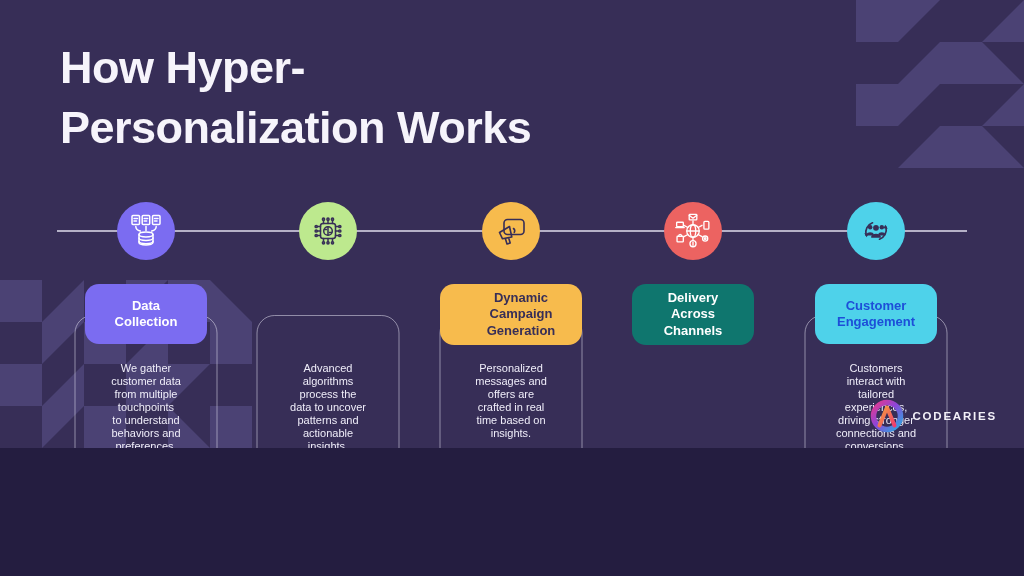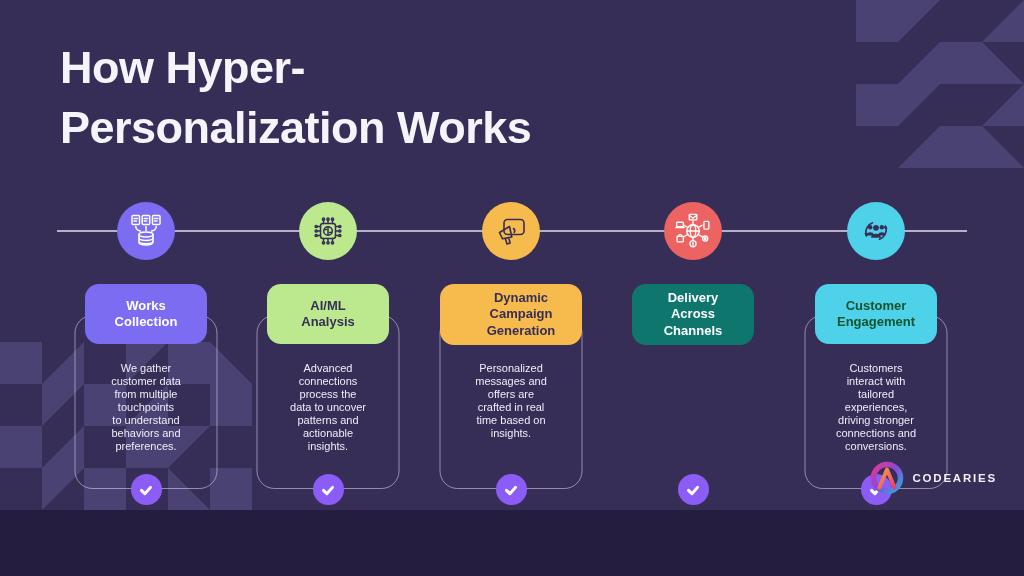--- a/index.html
+++ b/index.html
@@ -1,18 +1,18 @@
 <!DOCTYPE html>
 <html><head>
 <meta charset="utf-8">
 <style>
   html,body{margin:0;padding:0;}
   body{font-family:"Liberation Sans", sans-serif; background:#241d40;}
   #canvas{
-    position:relative; width:1024px; height:510px; overflow:hidden;
+    position:relative; width:1024px; height:448px; overflow:hidden;
     background:#372E57;
   }
   
   .corner{position:absolute; z-index:0;}
   .corner.tr{top:0; right:0;}
   .corner.bl{bottom:0; left:0;}
 
   .title{
     position:absolute; left:60px; top:38px; z-index:2;
     color:#F6F4FB; font-size:45px; font-weight:700; line-height:60px;
@@ -124,21 +124,21 @@
           <line x1="26.5" y1="8" x2="29" y2="8"></line>
         <path d="M7.8 13.5 q0 3.5 4.5 4.5"></path>
           <path d="M18 13.5 v4"></path>
           <path d="M28.2 13.5 q0 3.5 -4.5 4.5"></path>
         <ellipse cx="18" cy="21.5" rx="7" ry="2.4"></ellipse>
         <path d="M11 21.5 v8 a7 2.4 0 0 0 14 0 v-8"></path>
         <path d="M11 25 a7 2.4 0 0 0 14 0"></path>
         <path d="M11 28.3 a7 2.4 0 0 0 14 0"></path>
       </svg>
     </div>
-    <div class="pill" style="background: rgb(123, 108, 241); color: rgb(255, 255, 255);">Works
+    <div class="pill" style="background: rgb(123, 108, 241); color: rgb(255, 255, 255);">Data
 Collection</div>
     <div class="card">
       <p class="desc">We gather
 customer data
 from multiple
 touchpoints
 to understand
 behaviors and
 preferences.</p>
     </div>
@@ -178,25 +178,23 @@
             <circle cx="6.2" cy="22.5" r="1.1"></circle>
           <line x1="25.5" y1="13.5" x2="28.7" y2="13.5"></line>
             <circle cx="29.8" cy="13.5" r="1.1"></circle>
           <line x1="25.5" y1="18" x2="28.7" y2="18"></line>
             <circle cx="29.8" cy="18" r="1.1"></circle>
           <line x1="25.5" y1="22.5" x2="28.7" y2="22.5"></line>
             <circle cx="29.8" cy="22.5" r="1.1"></circle>
         </g>
       </svg>
     </div>
-    <div class="pill" style="background: rgb(189, 233, 142); color: rgb(55, 46, 87);">AI/ML
-Analysis</div>
     <div class="card">
       <p class="desc">Advanced
-connections
+algorithms
 process the
 data to uncover
 patterns and
 actionable
 insights.</p>
     </div>
     <div class="check" style="background: rgb(139, 92, 246);">
       <svg width="18" height="18" viewBox="0 0 24 24" fill="none" stroke="#FFFFFF" stroke-width="4" stroke-linecap="round" stroke-linejoin="round">
           <path d="M6 12.5 l4.5 4.5 L18 8.5"></path>
         </svg>
@@ -275,21 +273,21 @@
         <g fill="#372E57" stroke="none">
           <circle cx="12.2" cy="14.2" r="2.2"></circle>
             <path d="M8.7 21.6 c0 -3 7 -3 7 0 v1 h-7 z"></path>
           <circle cx="23.8" cy="14.2" r="2.2"></circle>
             <path d="M20.3 21.6 c0 -3 7 -3 7 0 v1 h-7 z"></path>
           <circle cx="18" cy="14.8" r="2.9"></circle>
             <path d="M13.2 23.6 c0 -3.9 9.6 -3.9 9.6 0 v1.1 h-9.6 z"></path>
         </g>
       </svg>
     </div>
-    <div class="pill" style="background: rgb(78, 210, 234); color: #14532d;">Customer
+    <div class="pill" style="background: rgb(78, 210, 234); color: #1d4ed8;">Customer
 Engagement</div>
     <div class="card">
       <p class="desc">Customers
 interact with
 tailored
 experiences,
 driving stronger
 connections and
 conversions.</p>
     </div>

